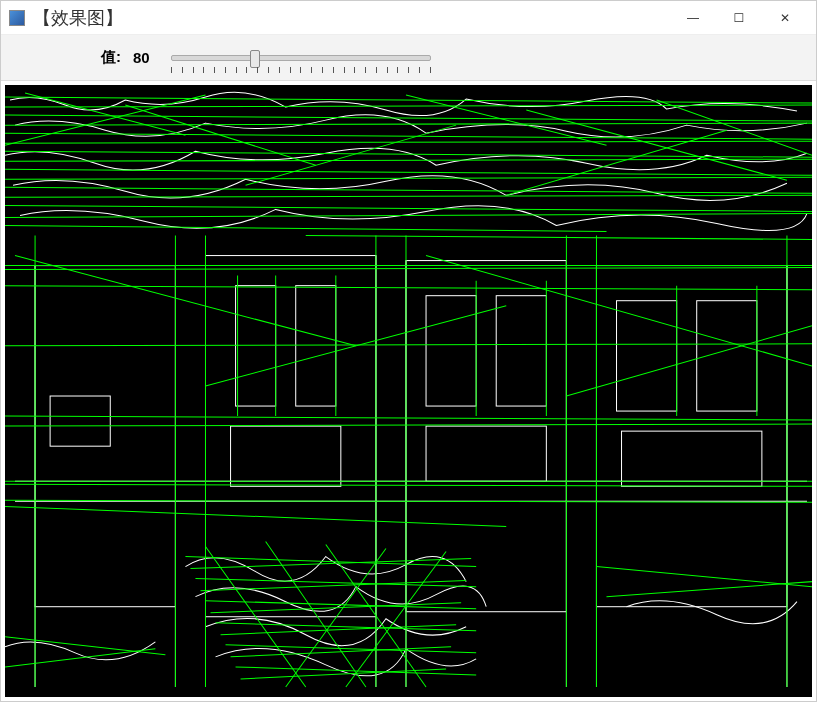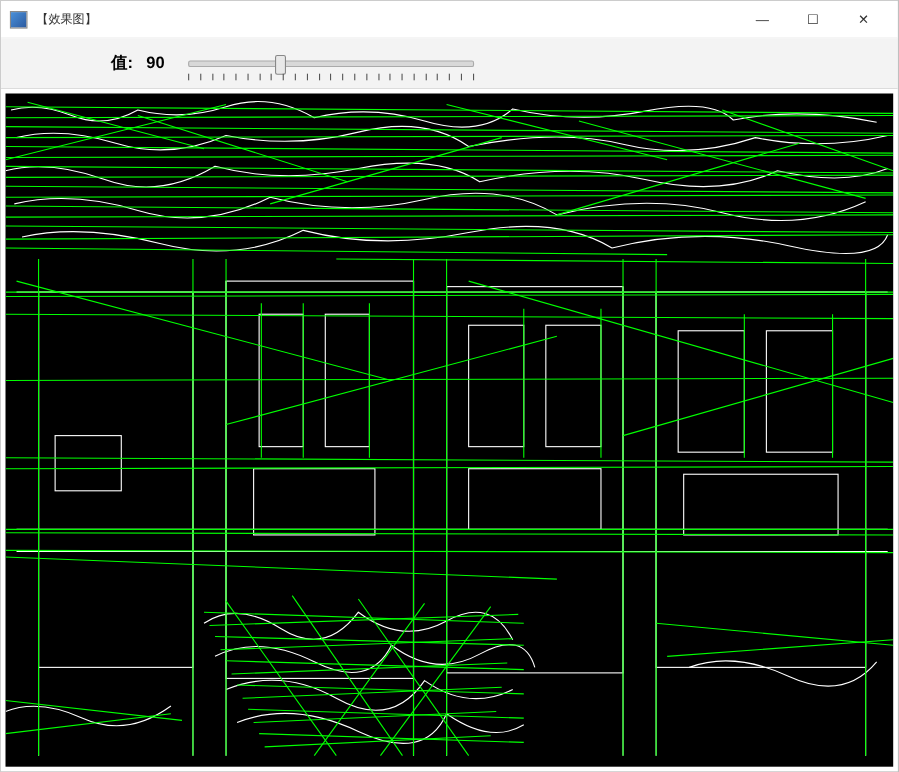--- a/index.html
+++ b/index.html
@@ -32,21 +32,21 @@
     }
     .titlebar-icon {
       width: 16px;
       height: 16px;
       margin-right: 8px;
       background: linear-gradient(135deg, #4a90d9 0%, #2c5aa0 100%);
       border: 1px solid #888;
       display: inline-block;
     }
     .titlebar-text {
-      font-size: 11px;
+      font-size: 18px;
       color: #333333;
       flex: 0 0 auto;
     }
     .titlebar-spacer {
       flex: 1 1 auto;
     }
     .window-controls {
       display: flex;
       gap: 0;
     }
@@ -168,21 +168,21 @@
         <span>☐</span>
       </div>
       <div class="window-control close">
         <span>✕</span>
       </div>
     </div>
   </div>
 
   <div class="toolbar">
     <span class="toolbar-label">值:</span>
-    <span class="toolbar-value">90</span>
+    <span class="toolbar-value">80</span>
     <div class="slider-wrap">
       <div class="slider-track">
         <div class="slider-thumb" style="left:32%"></div>
       </div>
       <div class="slider-ticks">
         <span></span>
           <span></span>
           <span></span>
           <span></span>
           <span></span>

